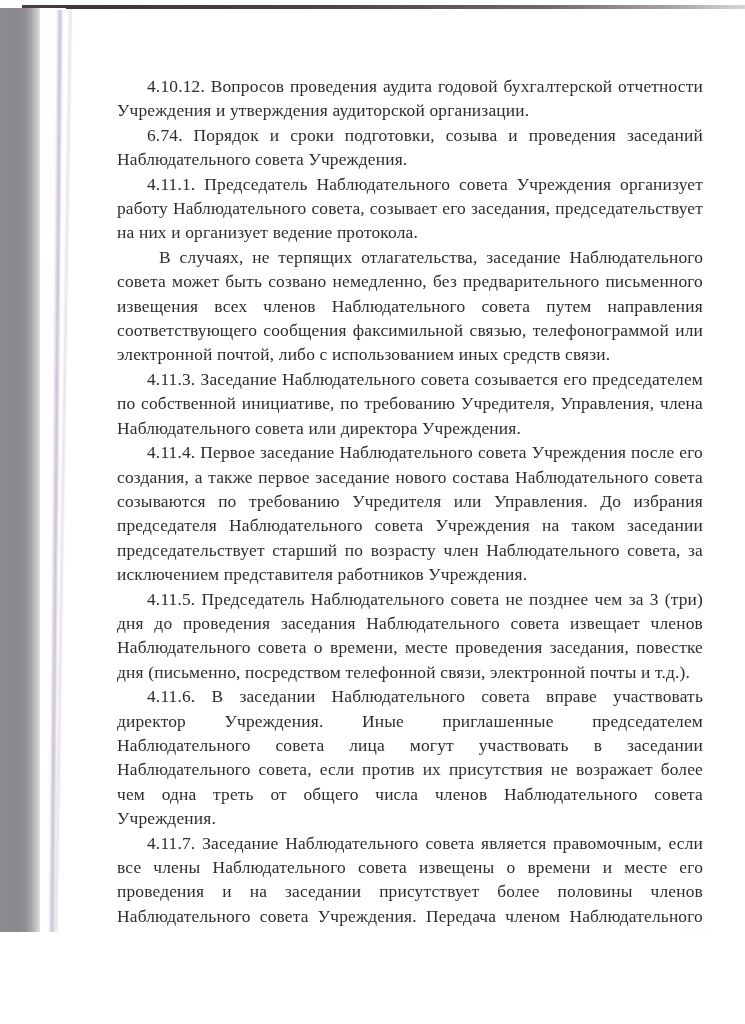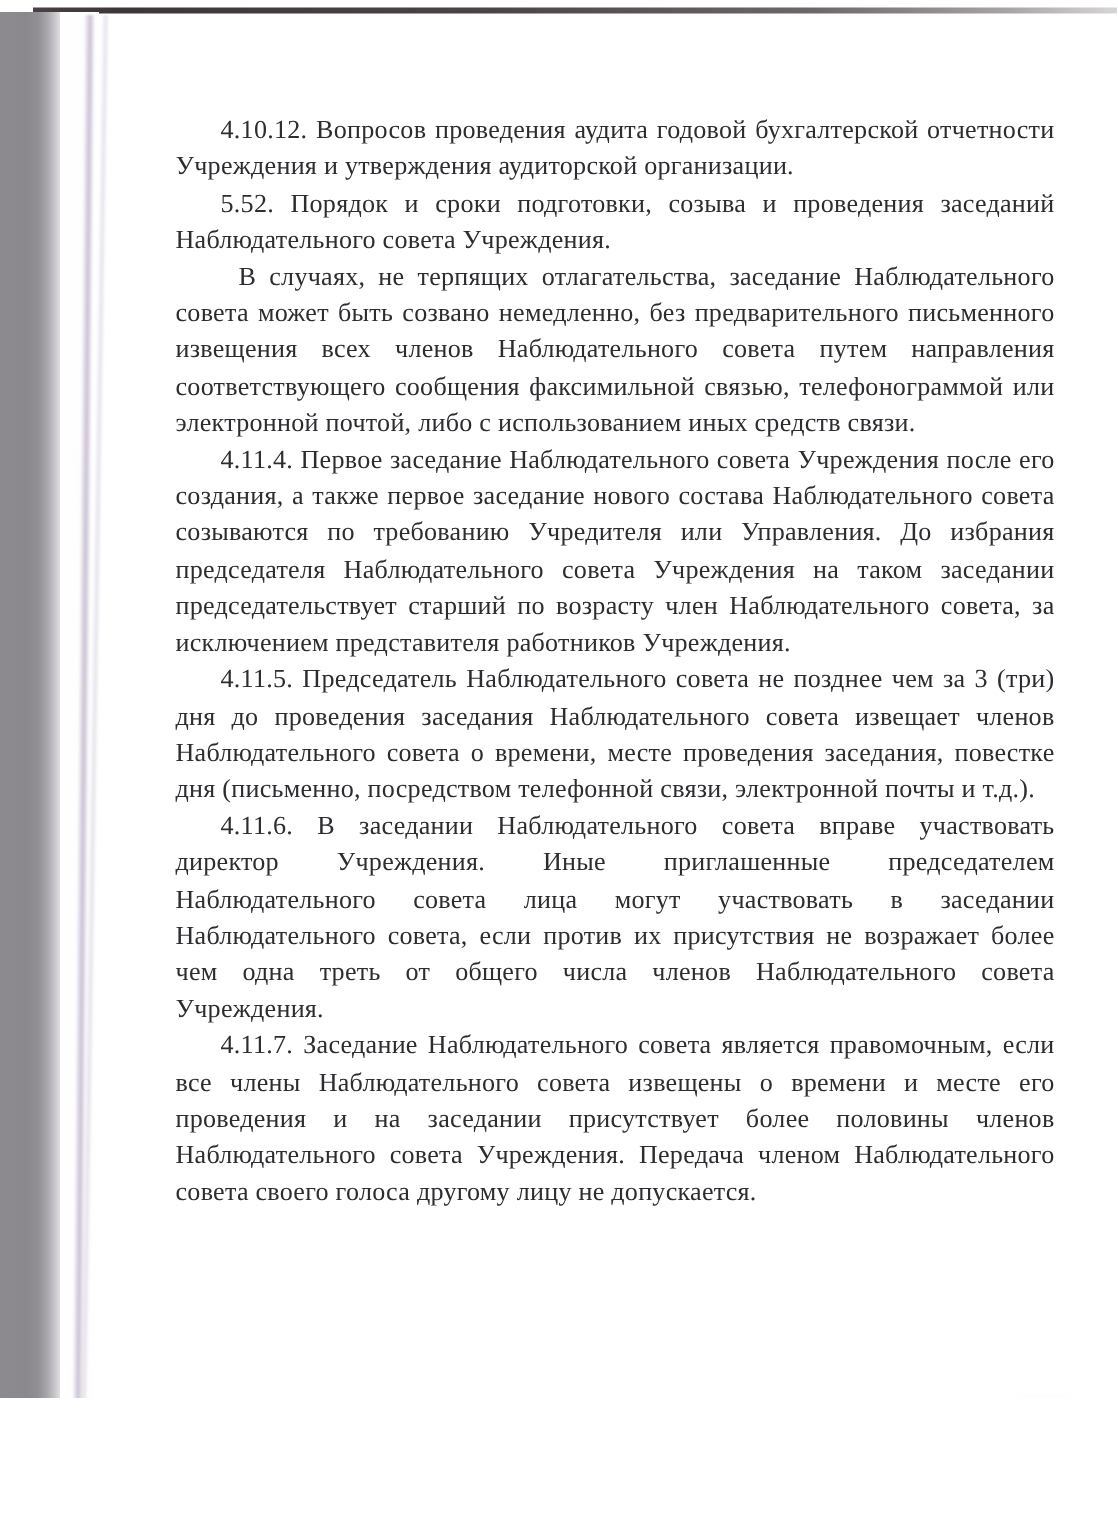--- a/index.html
+++ b/index.html
@@ -153,22 +153,24 @@
   <div class="scan-binding-line second"></div>
 
   <div class="scan-blotch b1"></div>
   <div class="scan-blotch b2"></div>
   <div class="scan-blotch b3"></div>
   <div class="scan-blotch b4"></div>
   <div class="scan-blotch b5"></div>
 
   <div class="text-body" id="text-body">
       <p class="para">4.10.12. Вопросов проведения аудита годовой бухгалтерской отчетности Учреждения и утверждения аудиторской организации.</p>
-      <p class="para">5.52. Порядок и сроки подготовки, созыва и проведения заседаний Наблюдательного совета Учреждения.</p>
+      <p class="para">6.74. Порядок и сроки подготовки, созыва и проведения заседаний Наблюдательного совета Учреждения.</p>
+      <p class="para">4.11.1. Председатель Наблюдательного совета Учреждения организует работу Наблюдательного совета, созывает его заседания, председательствует на них и организует ведение протокола.</p>
       <p class="para deep-indent">В случаях, не терпящих отлагательства, заседание Наблюдательного совета может быть созвано немедленно, без предварительного письменного извещения всех членов Наблюдательного совета путем направления соответствующего сообщения факсимильной связью, телефонограммой или электронной почтой, либо с использованием иных средств связи.</p>
+      <p class="para">4.11.3. Заседание Наблюдательного совета созывается его председателем по собственной инициативе, по требованию Учредителя, Управления, члена Наблюдательного совета или директора Учреждения.</p>
       <p class="para">4.11.4. Первое заседание Наблюдательного совета Учреждения после его создания, а также первое заседание нового состава Наблюдательного совета созываются по требованию Учредителя или Управления. До избрания председателя Наблюдательного совета Учреждения на таком заседании председательствует старший по возрасту член Наблюдательного совета, за исключением представителя работников Учреждения.</p>
       <p class="para">4.11.5. Председатель Наблюдательного совета не позднее чем за 3 (три) дня до проведения заседания Наблюдательного совета извещает членов Наблюдательного совета о времени, месте проведения заседания, повестке дня (письменно, посредством телефонной связи, электронной почты и т.д.).</p>
       <p class="para">4.11.6. В заседании Наблюдательного совета вправе участвовать директор Учреждения. Иные приглашенные председателем Наблюдательного совета лица могут участвовать в заседании Наблюдательного совета, если против их присутствия не возражает более чем одна треть от общего числа членов Наблюдательного совета Учреждения.</p>
       <p class="para">4.11.7. Заседание Наблюдательного совета является правомочным, если все члены Наблюдательного совета извещены о времени и месте его проведения и на заседании присутствует более половины членов Наблюдательного совета Учреждения. Передача членом Наблюдательного совета своего голоса другому лицу не допускается.</p>
     </div>
 
   <div class="page-footer">- 10 -</div>
 
 </div>
 

